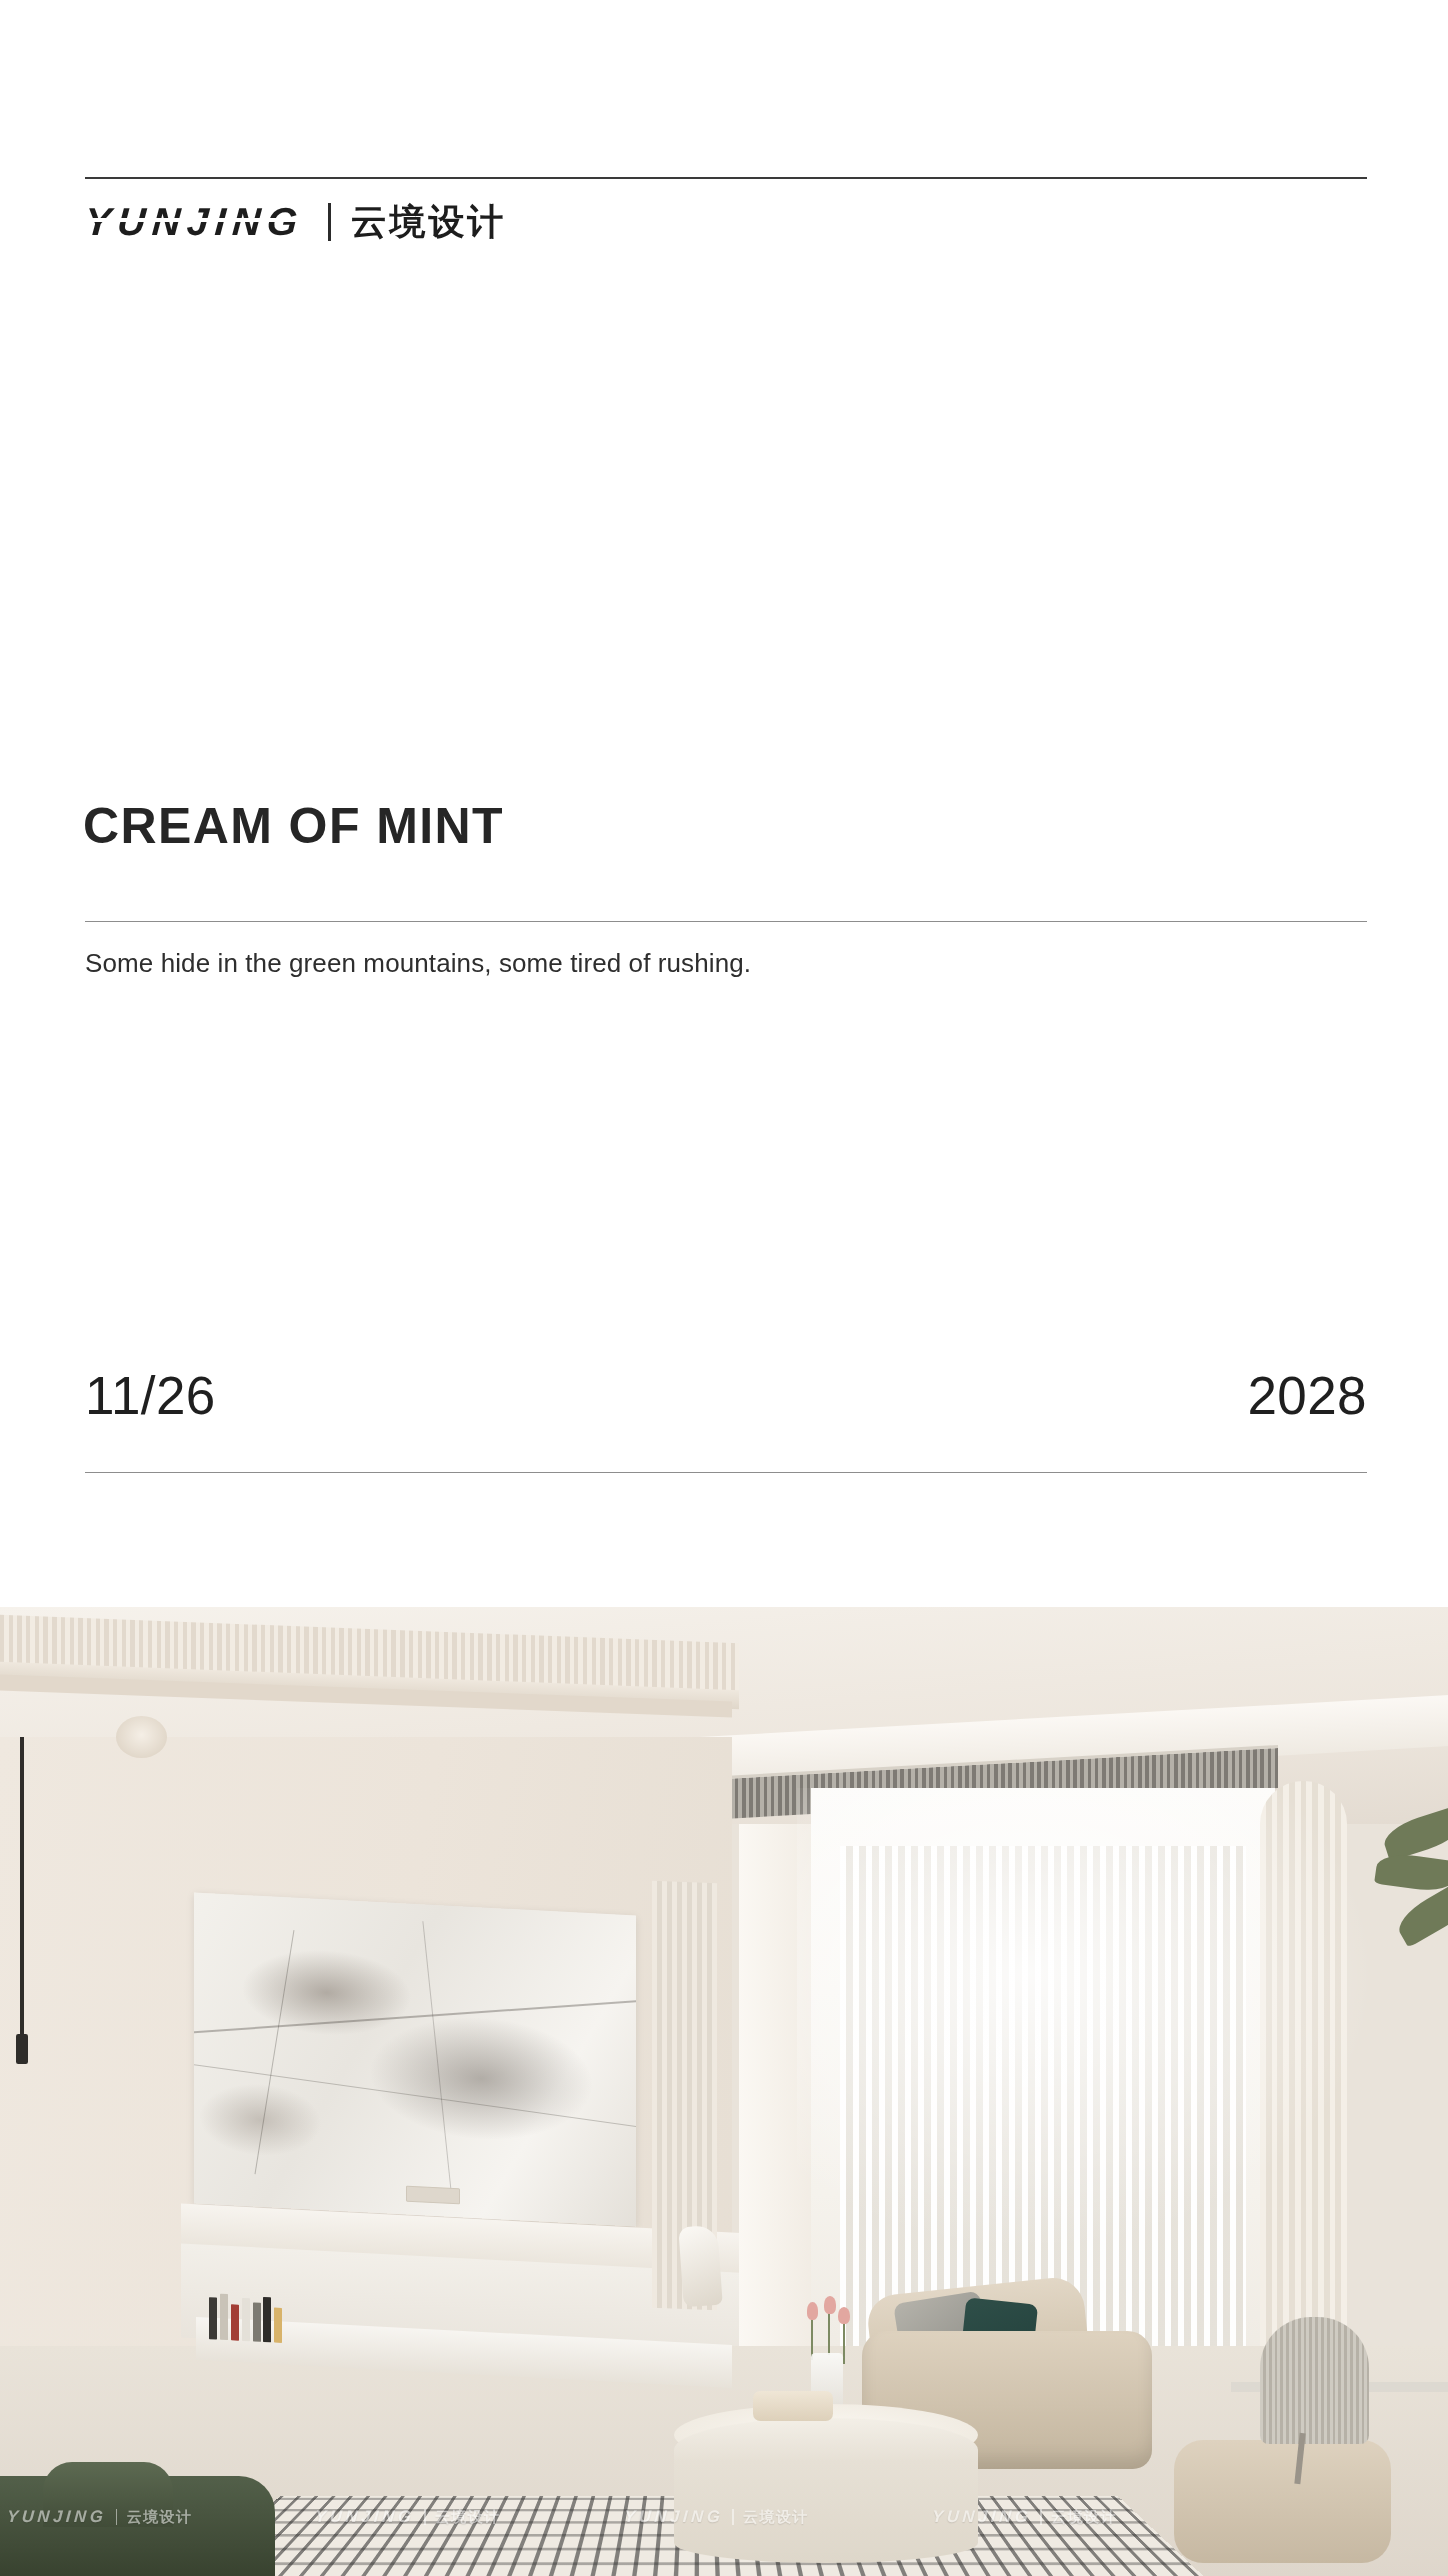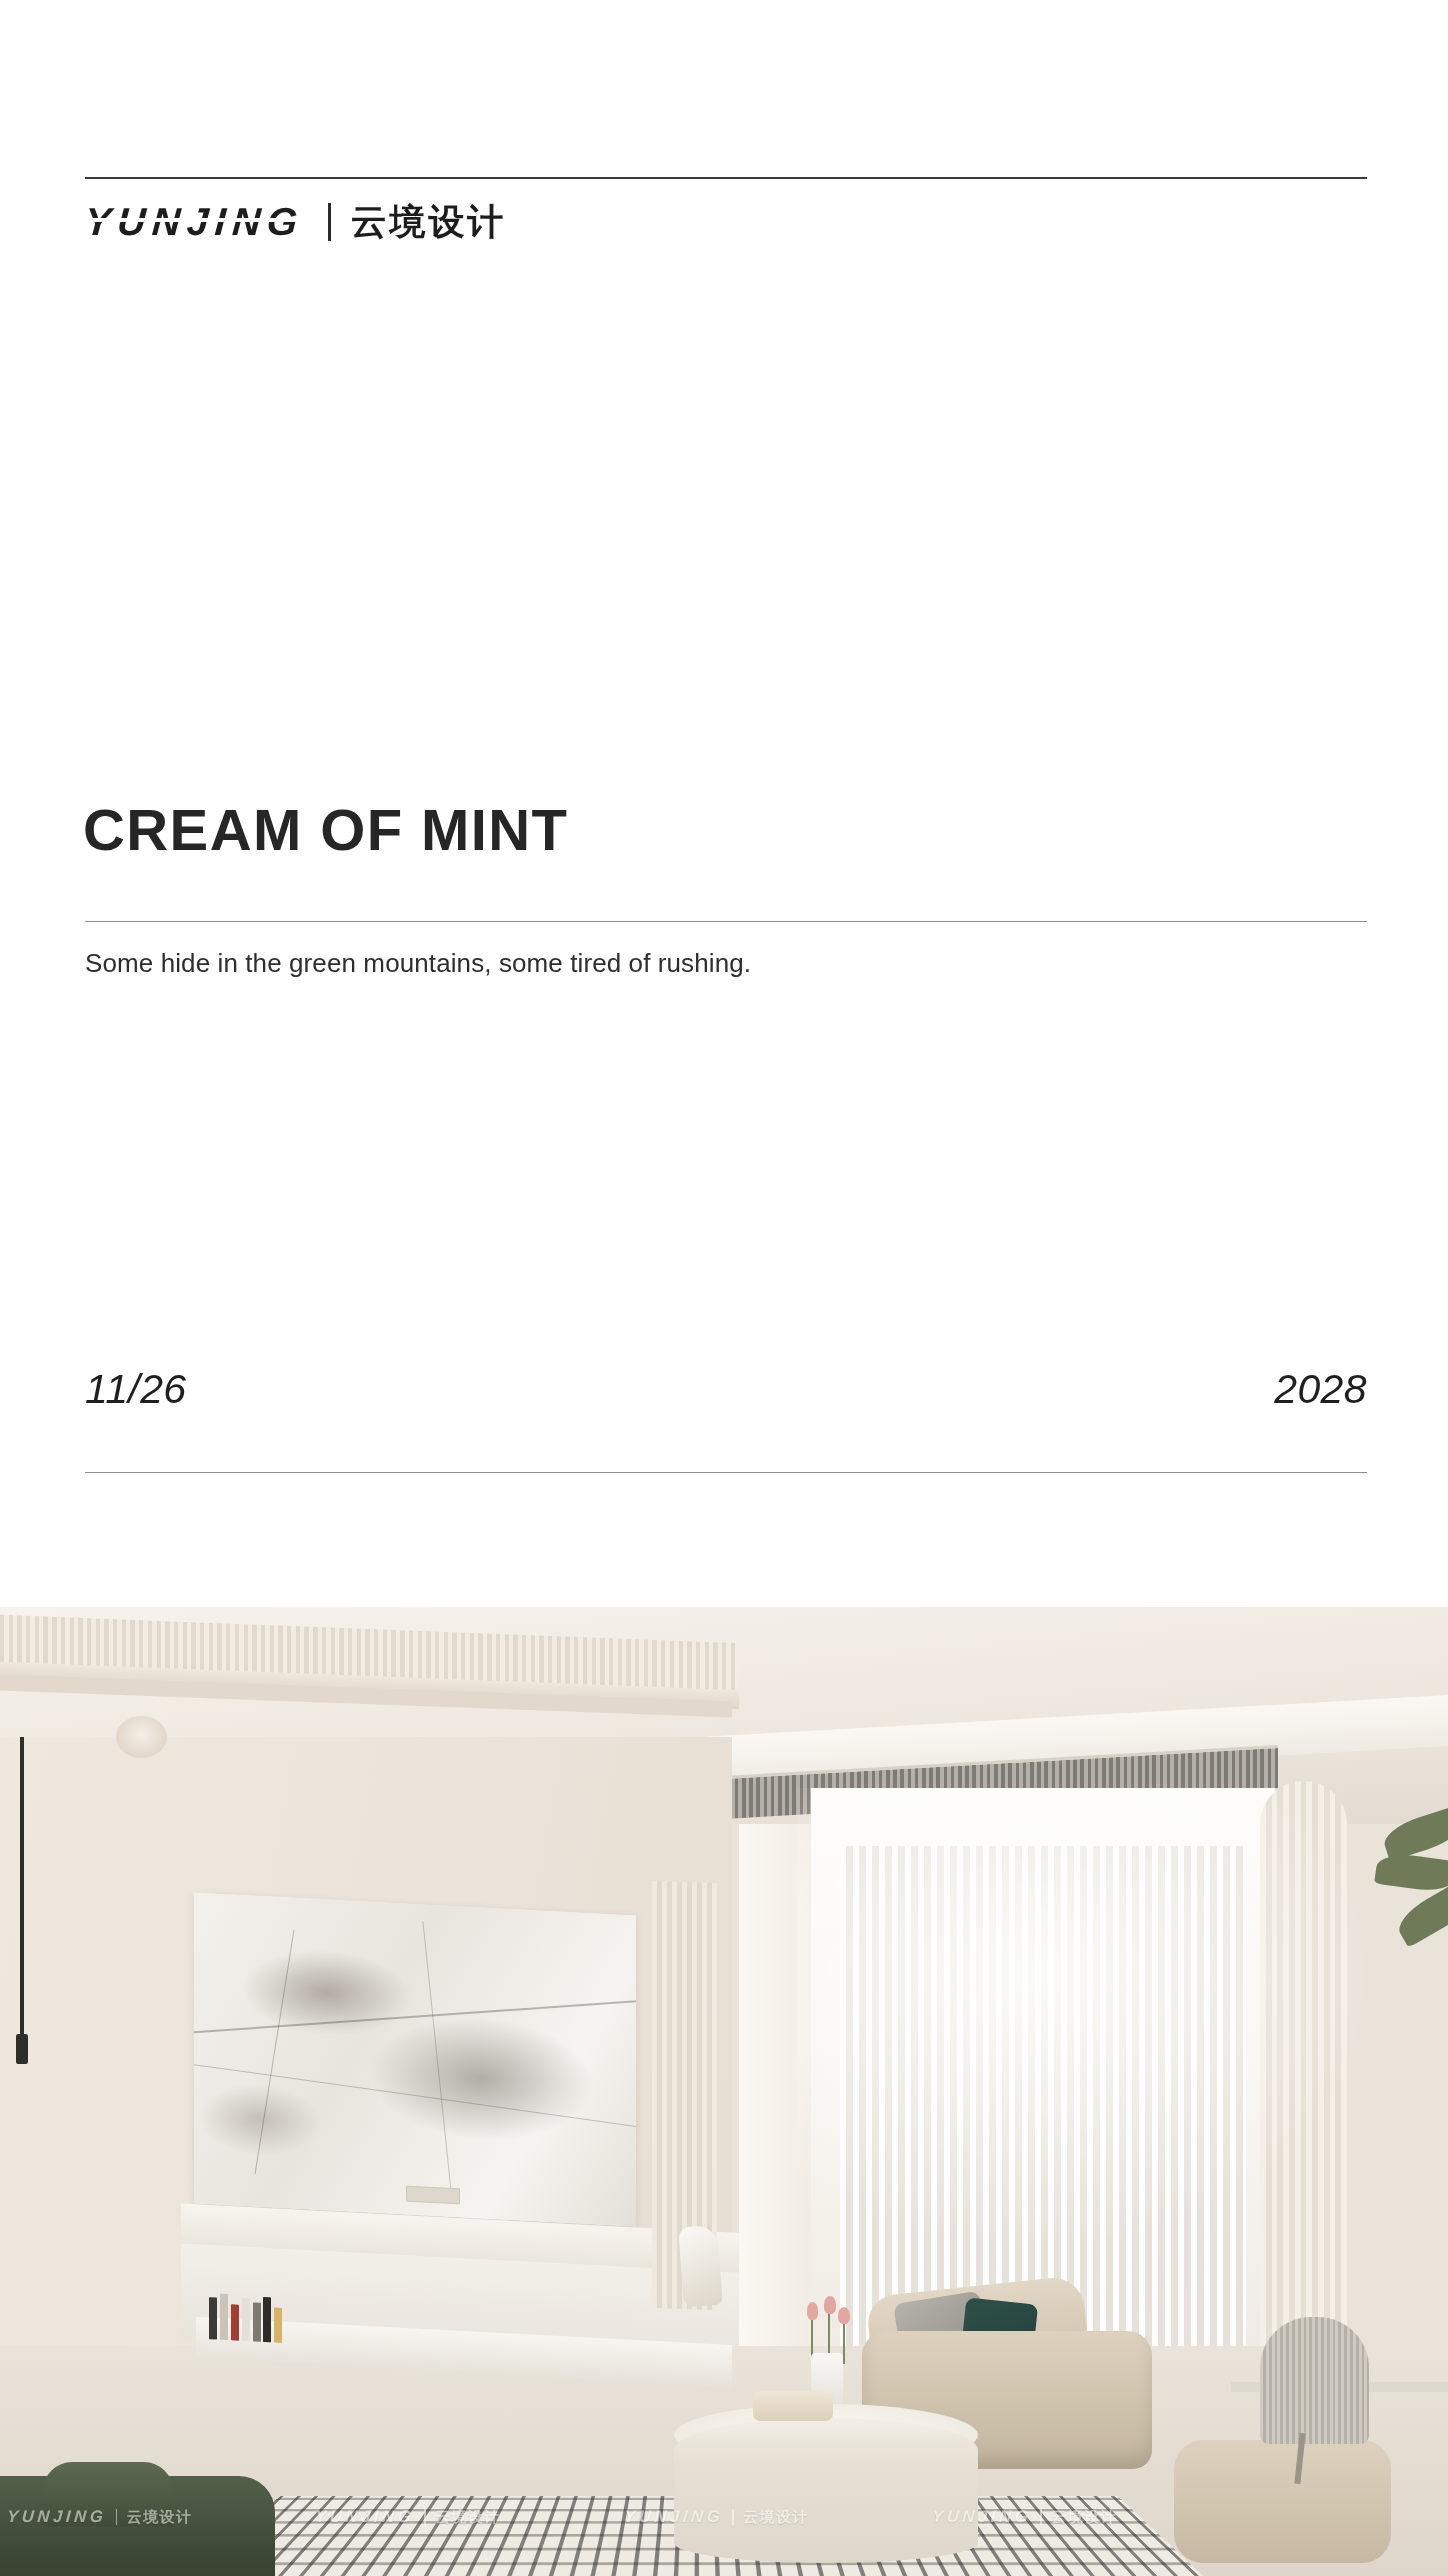--- a/index.html
+++ b/index.html
@@ -70,21 +70,21 @@
     line-height: 1;
   }
 
   
   .title {
     position: absolute;
     left: 83px;
     top: 801px;
     font-family: "Liberation Sans", sans-serif;
     font-weight: 700;
-    font-size: 58px;
+    font-size: 50px;
     letter-spacing: 1.4px;
     color: #262626;
     line-height: 1;
     white-space: nowrap;
   }
   .title-rule {
     position: absolute;
     left: 85px;
     top: 921px;
     width: 1282px;
@@ -108,25 +108,24 @@
     position: absolute;
     left: 85px;
     top: 1369px;
     width: 1282px;
     display: flex;
     justify-content: space-between;
     align-items: flex-end;
   }
   .date-left, .date-right {
     font-family: "Liberation Sans", sans-serif;
-    font-size: 41px;
+    font-size: 53px;
     color: #1f1f1f;
     line-height: 1;
     letter-spacing: 0.4px;
-    font-style: italic;
   }
   .date-rule {
     position: absolute;
     left: 85px;
     top: 1472px;
     width: 1282px;
     height: 1.4px;
     background: #8d8d8d;
   }
 

